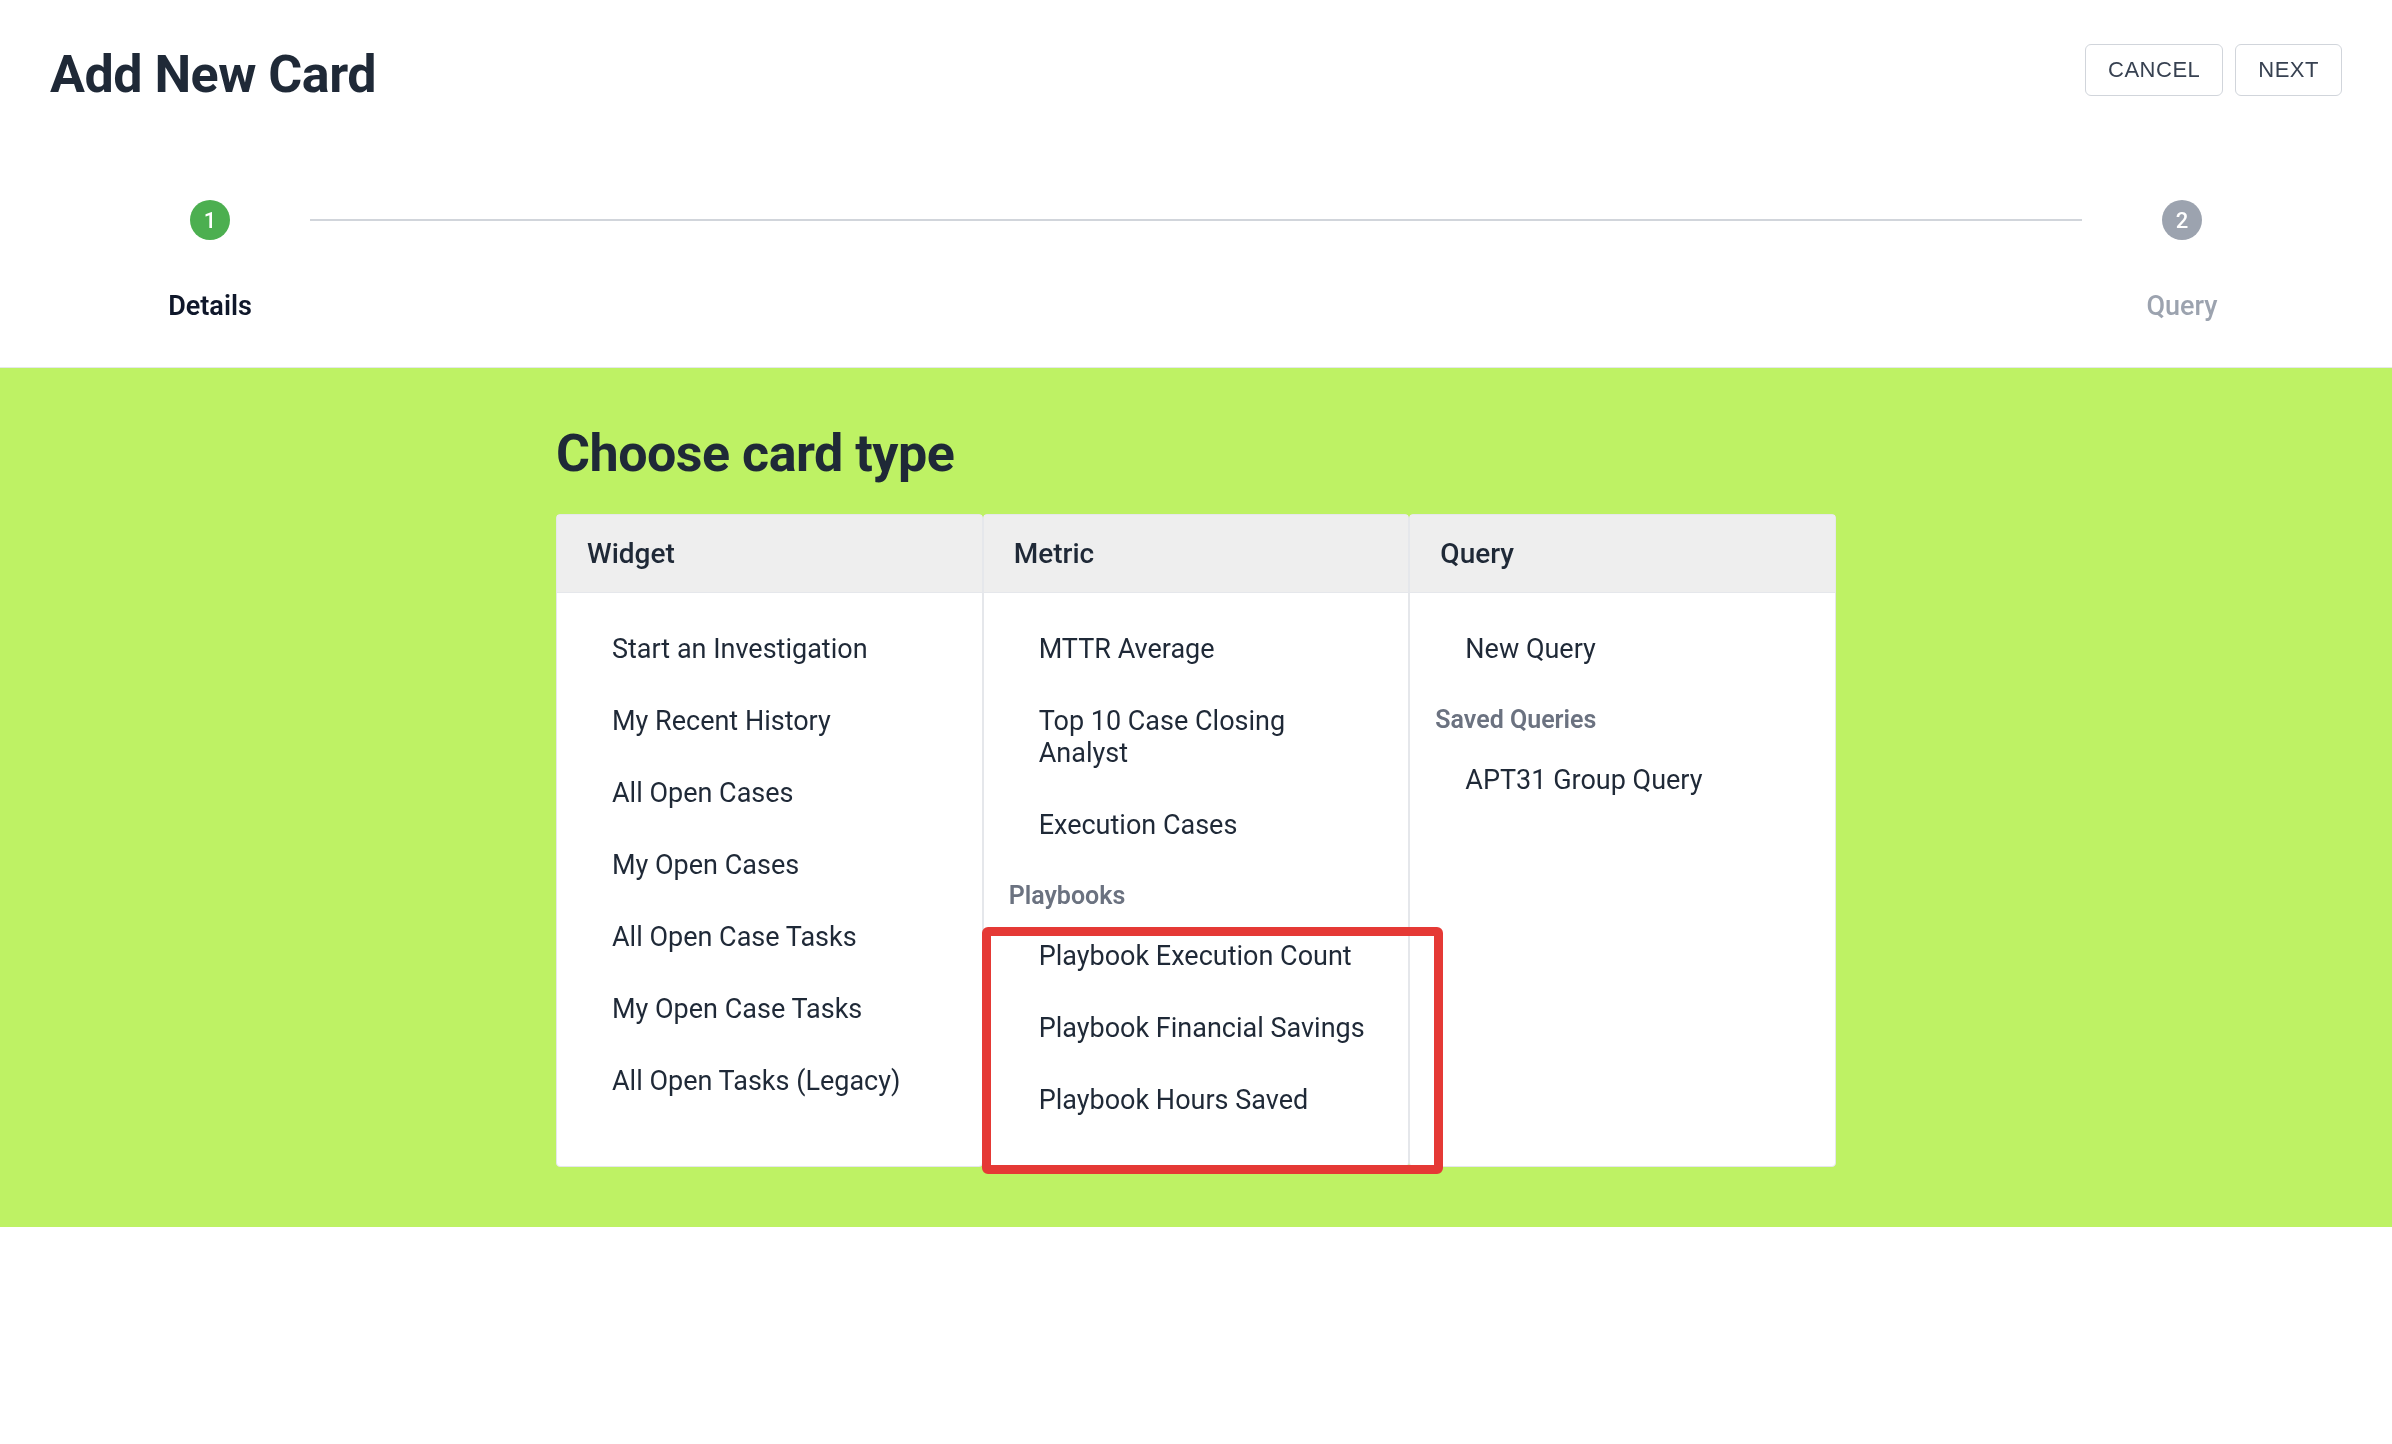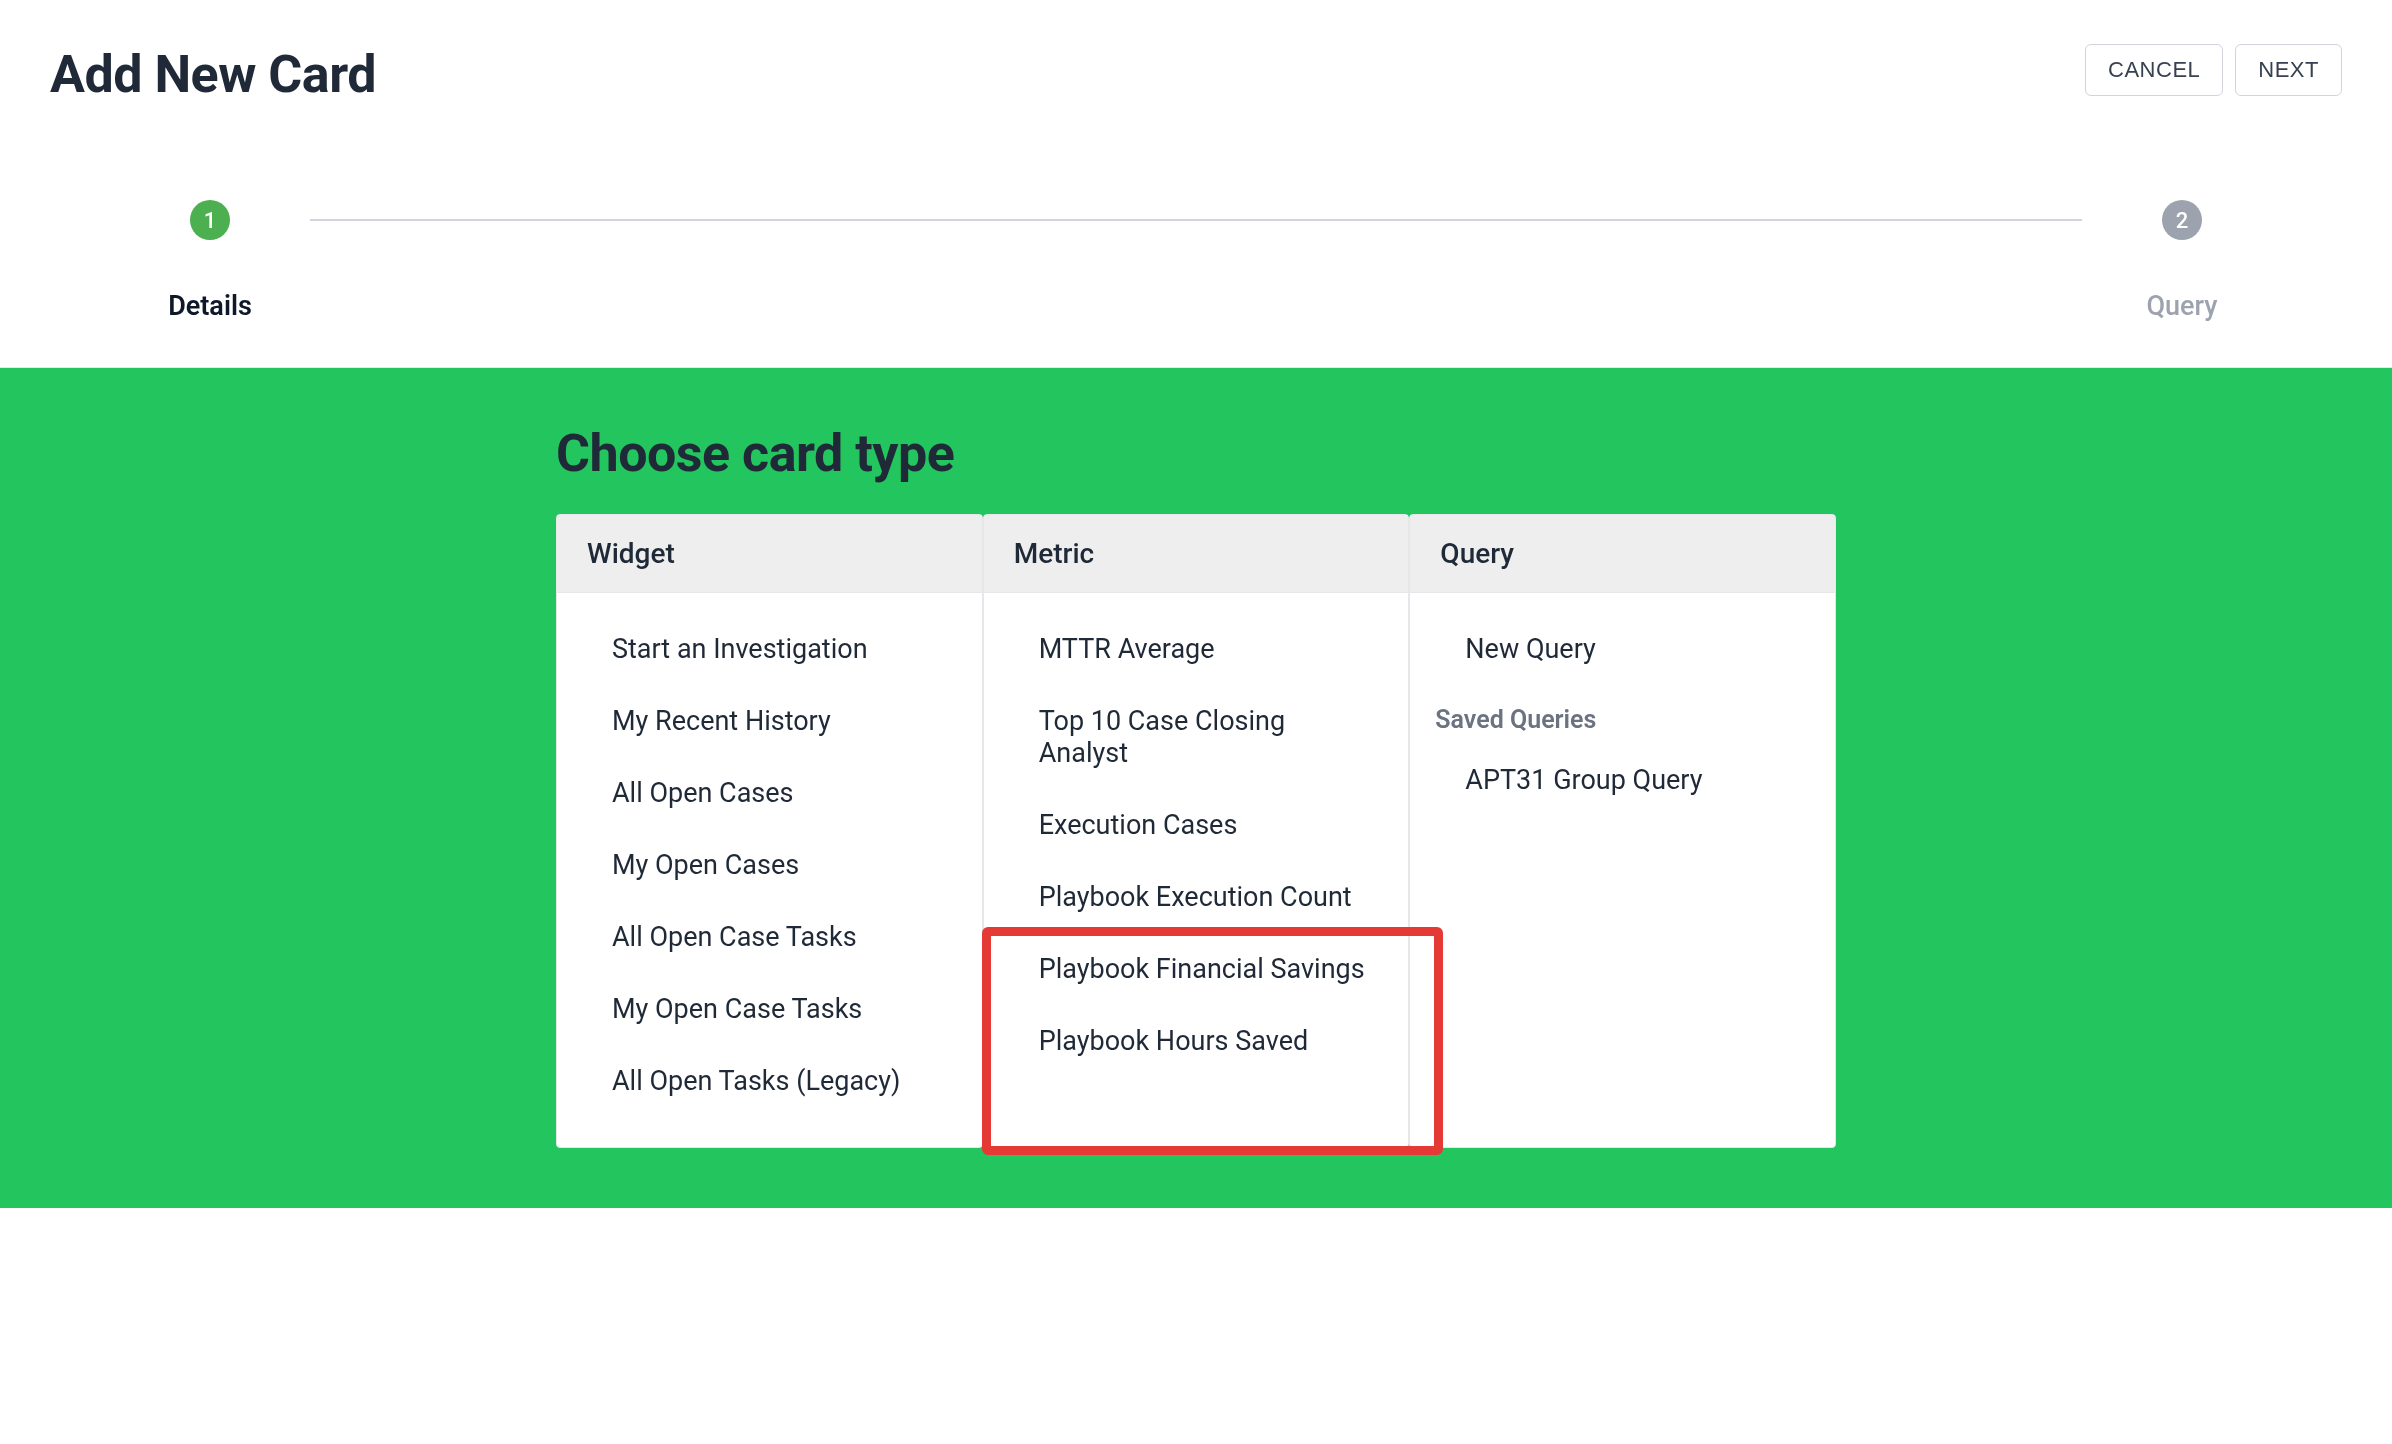--- a/index.html
+++ b/index.html
@@ -109,21 +109,21 @@
       width: 100%;
       height: 50px;
       border: none;
       border-bottom: 2px solid #6b7280;
       background: #f5f5f5;
       font-size: 24px;
       padding: 0 12px;
       outline: none;
     }
     .lower-section {
-      background: #22c55e;
+      background: #bef264;
       padding: 55px 0 60px 0;
     }
     .lower-inner {
       max-width: 1920px;
       margin: 0 auto;
       padding: 0 320px 0 320px;
     }
     .section-heading {
       font-size: 52px;
       font-weight: 700;
@@ -222,20 +222,21 @@
           <div class="card-item">All Open Tasks (Legacy)</div>
         </div>
       </div>
 
       <div class="card-col">
         <div class="card-col-header">Metric</div>
         <div class="card-col-body">
           <div class="card-item">MTTR Average</div>
           <div class="card-item">Top 10 Case Closing Analyst</div>
           <div class="card-item">Execution Cases</div>
+          <div class="card-subheader">Playbooks</div>
           <div class="card-item">Playbook Execution Count</div>
           <div class="card-item">Playbook Financial Savings</div>
           <div class="card-item">Playbook Hours Saved</div>
         </div>
         <div class="highlight-box"></div>
       </div>
 
       <div class="card-col">
         <div class="card-col-header">Query</div>
         <div class="card-col-body">

